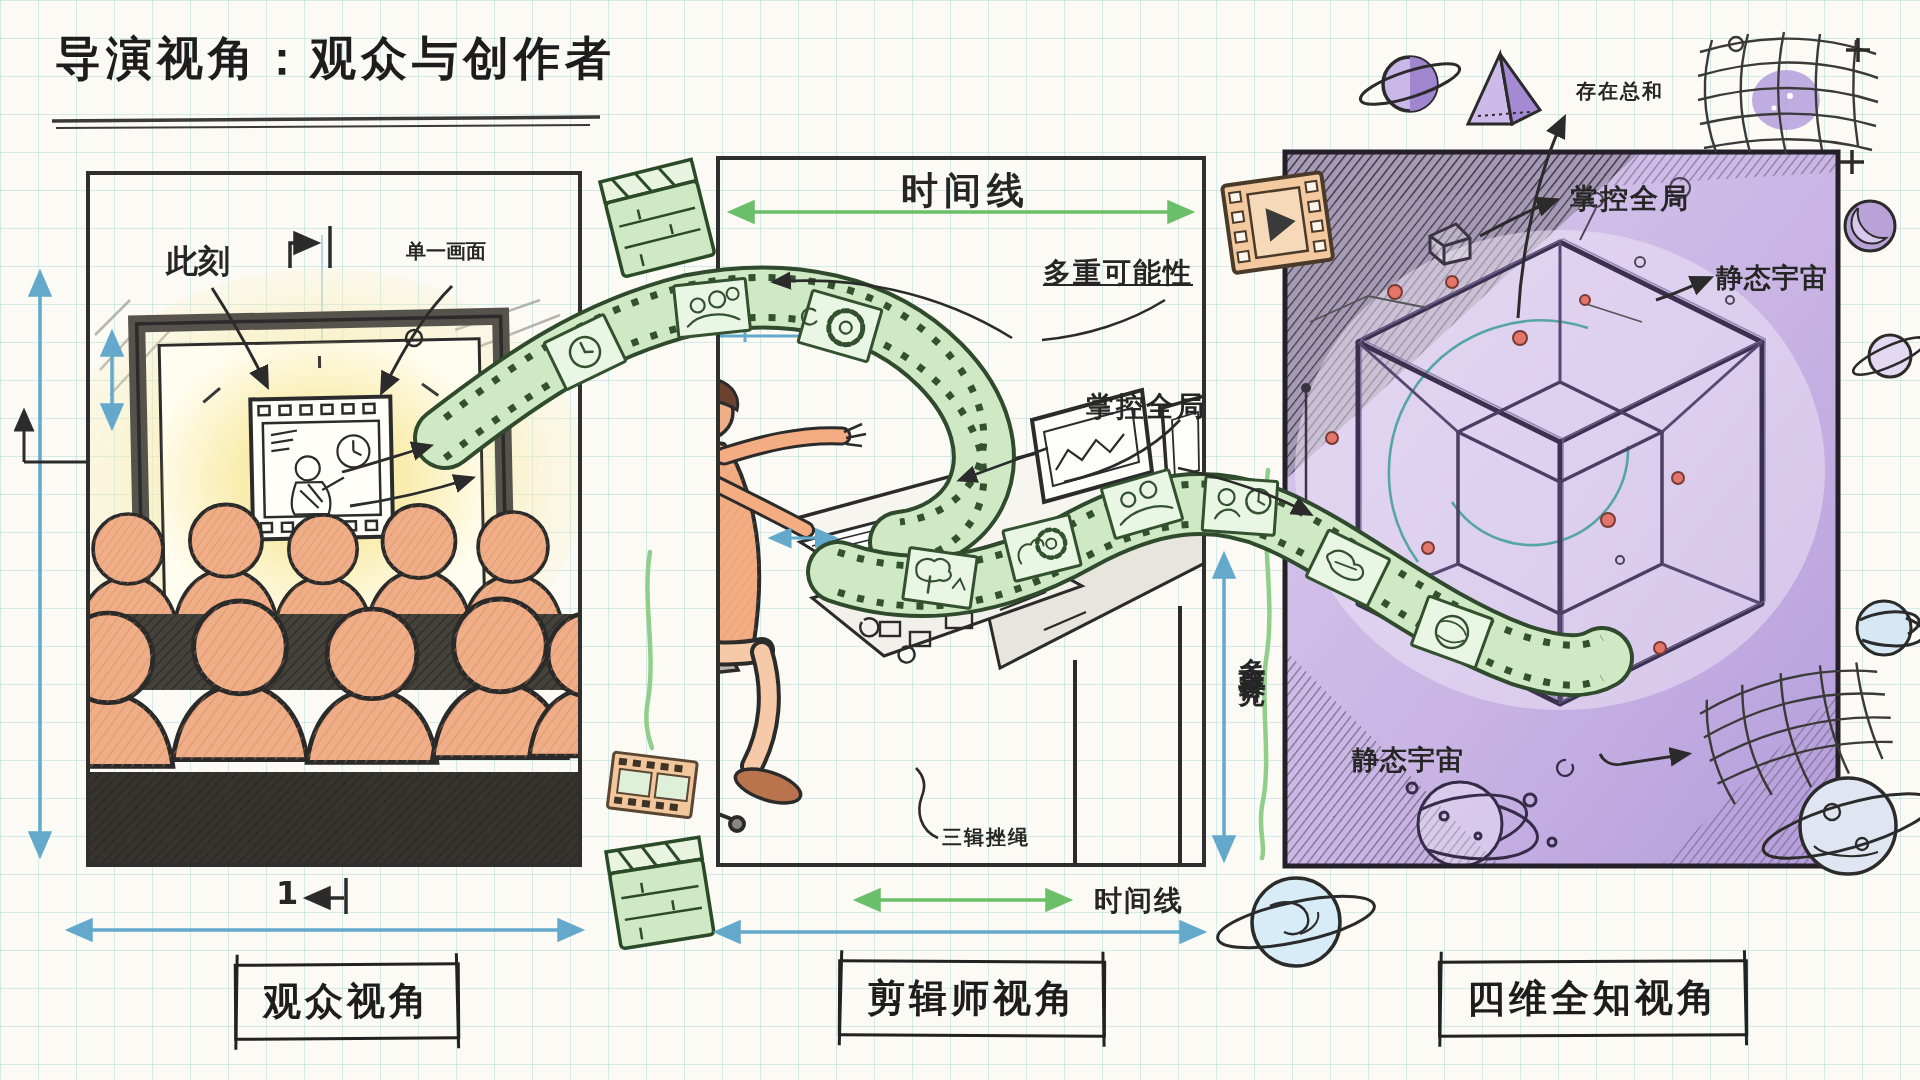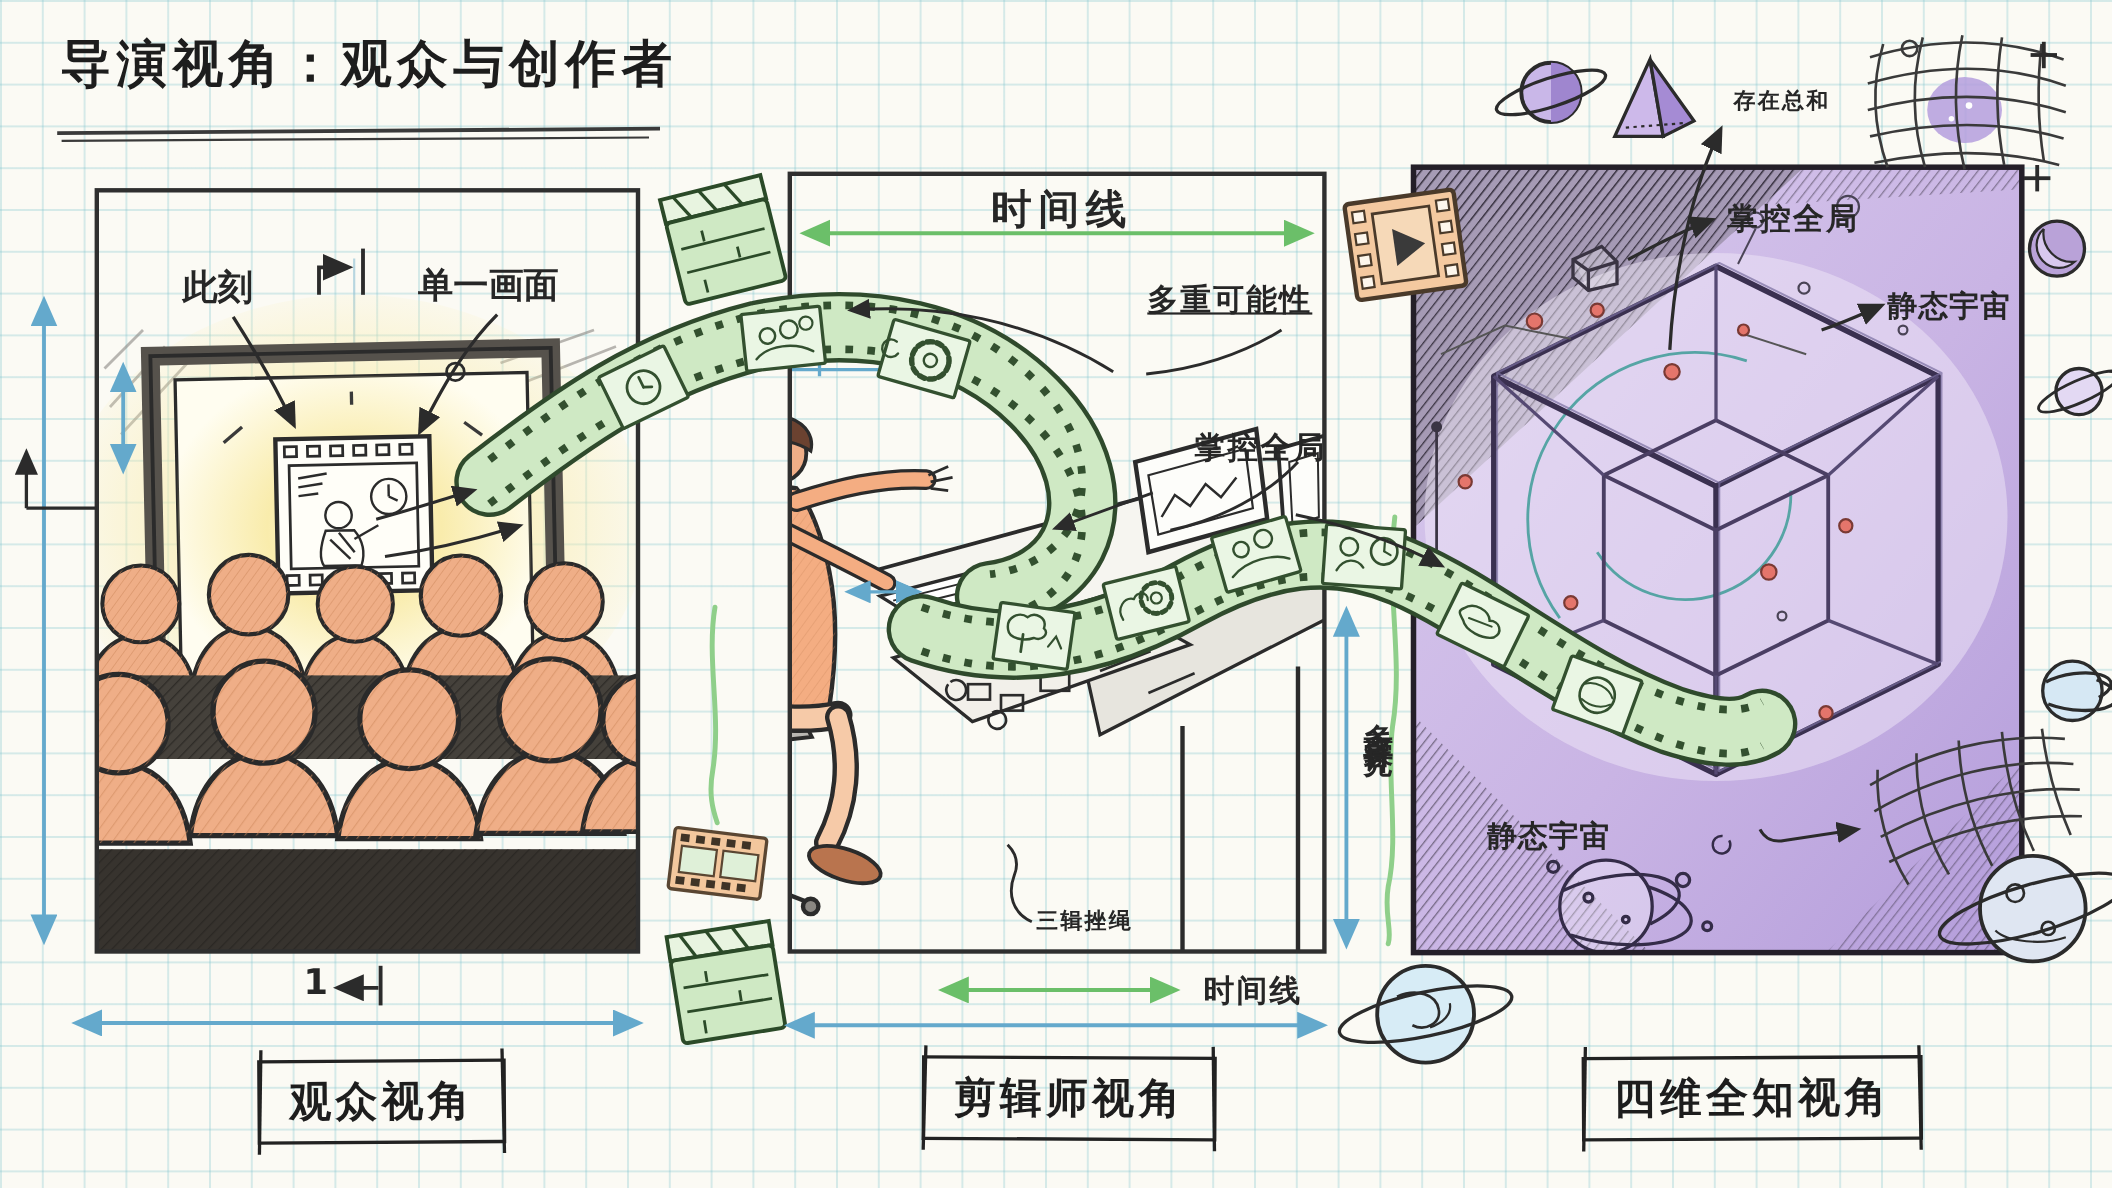--- a/index.html
+++ b/index.html
@@ -588,21 +588,21 @@
     <ellipse cx="1296" cy="922" rx="80" ry="20" transform="rotate(-12 1296 922)" stroke-width="3" fill="none"></ellipse>
     <path d="M 1270,906 C 1288,898 1306,904 1308,918 C 1310,930 1296,938 1284,932" stroke-width="2.4" fill="none"></path>
     <path d="M 1300,934 C 1312,930 1320,922 1318,912" stroke-width="2" fill="none"></path>
   </g>
 </g>
 </svg>
 
 <div class="lbl title" style="left:55px;top:28px;">导演视角：观众与创作者</div>
 
 <div class="lbl" style="left:166px;top:240px;font-size:32px;">此刻</div>
-<div class="lbl" style="left:380px;top:238px;font-size:32px;">单一画面</div>
+<div class="lbl" style="left:406px;top:238px;font-size:20px;">单一画面</div>
 <div class="lbl" style="left:276px;top:874px;font-size:32px;">1</div>
 
 <div class="lbl" style="left:901px;top:166px;font-size:37px;letter-spacing:6px;">时间线</div>
 <div class="lbl" style="left:1043px;top:254px;font-size:28px;letter-spacing:2px;text-decoration:underline;">多重可能性</div>
 <div class="lbl" style="left:1086px;top:388px;font-size:28px;letter-spacing:2px;">掌控全局</div>
 <div class="lbl" style="left:942px;top:824px;font-size:20px;letter-spacing:2px;">三辑挫绳</div>
 <div class="lbl vert" style="left:1234px;top:636px;font-size:27px;">多重蒙计見</div>
 <div class="lbl" style="left:1094px;top:882px;font-size:28px;letter-spacing:2px;">时间线</div>
 
 <div class="lbl" style="left:1576px;top:78px;font-size:20px;letter-spacing:2px;">存在总和</div>

